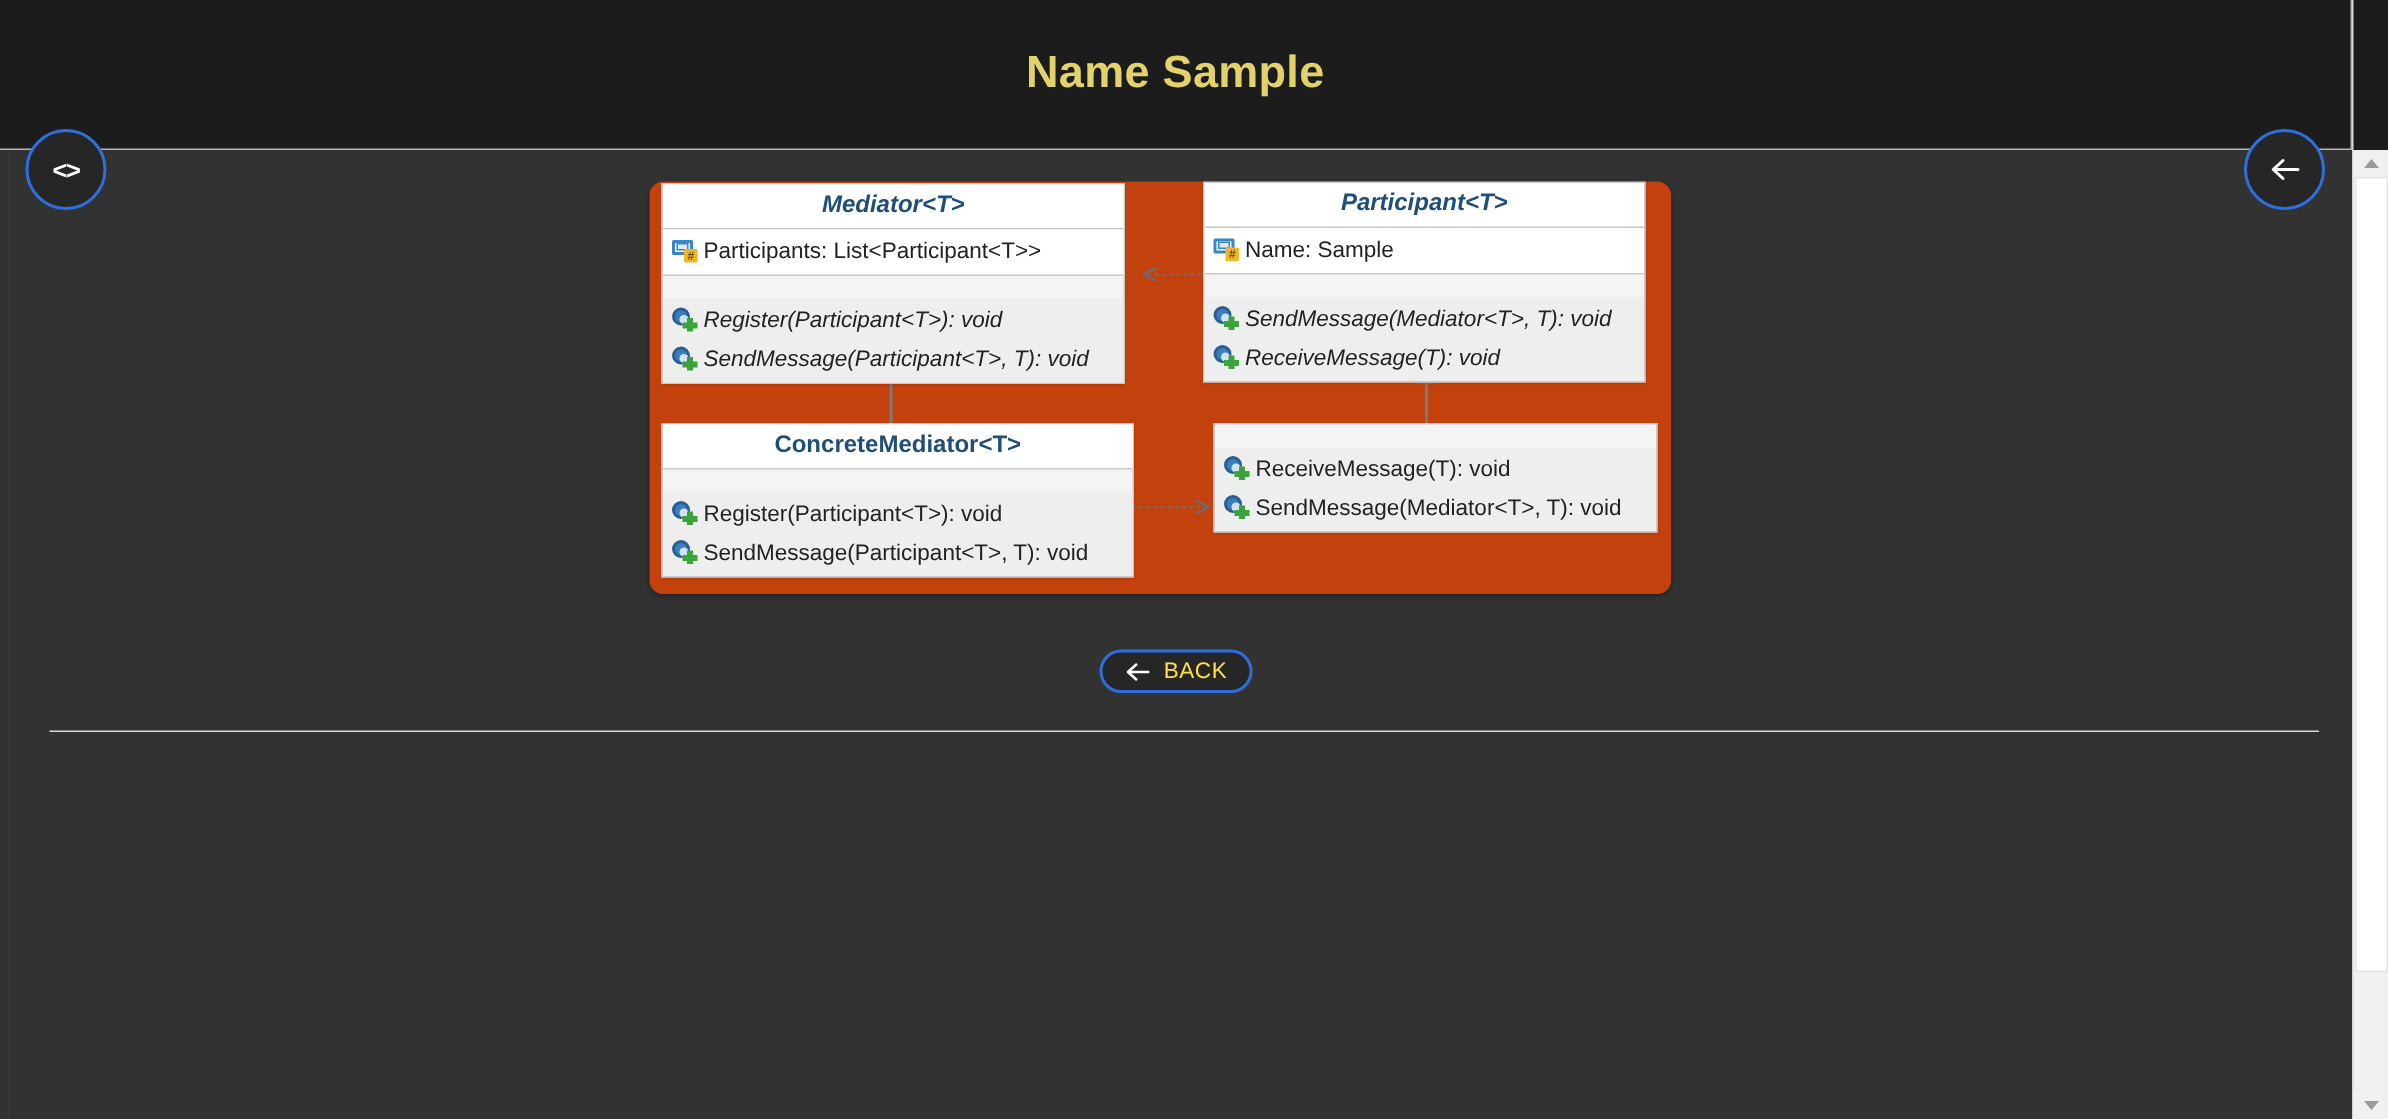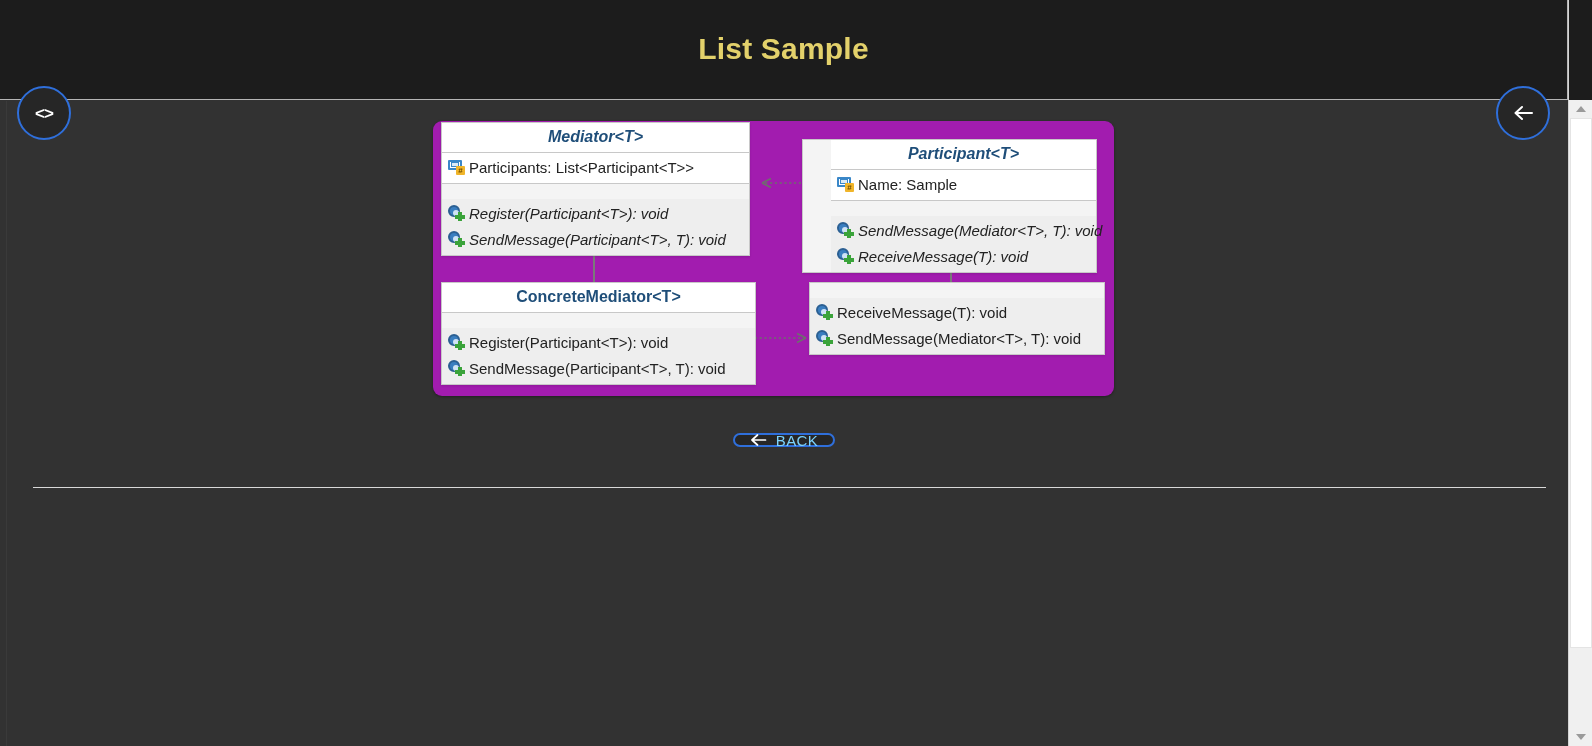--- a/index.html
+++ b/index.html
@@ -67,21 +67,21 @@
   }
   .fab svg { display: block; }
 
   
   .diagram-card {
     position: absolute;
     left: 433px;
     top: 121px;
     width: 681px;
     height: 275px;
-    background: #a21caf;
+    background: #c2410c;
     border-radius: 9px;
     box-shadow: 0 1px 3px rgba(0,0,0,0.35);
     overflow: hidden;
   }
   .diagram-inner {
     position: relative;
     width: 100%;
     height: 100%;
   }
   .uml-svg {
@@ -198,26 +198,26 @@
     width: 1568px;
     display: flex;
     justify-content: center;
     align-items: center;
     gap: 11px;
   }
   .btn {
     display: inline-flex;
     align-items: center;
     gap: 9px;
-    height: 14px;
+    height: 29px;
     padding: 0 15px;
     border: 2px solid #2f6fdb;
     border-radius: 17px;
     background: #262626;
-    color: #7dd3fc;
+    color: #fde047;
     font-size: 15px;
     letter-spacing: 0.4px;
     cursor: pointer;
     white-space: nowrap;
     justify-content: space-between;
   }
   .btn svg { display: block; flex: 0 0 auto; }
 
   
   .divider {
@@ -285,21 +285,21 @@
     border: 1px solid #e4e4e4;
     cursor: pointer;
   }
 </style>
 </head>
 <body>
 
 <div class="page">
 
   <div class="header">
-    <div class="header-title">List Sample</div>
+    <div class="header-title">Name Sample</div>
   </div>
 
   <div class="edge-line"></div>
 
   <div class="fab fab-code">
     <span class="glyph">&lt;&gt;</span>
   </div>
   <div class="fab fab-back">
     <span>
       <svg width="22" height="18" viewBox="0 0 22 18">
@@ -349,21 +349,21 @@
           <div class="uml-row italic">
             <span class="ic ic-meth">
               <span class="g"></span>
                 <span class="p"></span>
             </span>
             <span class="label">SendMessage(Participant&lt;T&gt;, T): void</span>
           </div>
         </div>
       </div>
 
-      <div class="uml-box" style="left:369px; top:18px; width:295px;padding-left:28px;">
+      <div class="uml-box" style="left:369px; top:0; width:295px;">
         <div class="uml-title abstract">Participant&lt;T&gt;</div>
         <div class="uml-section fields">
           <div class="uml-row">
             <span class="ic ic-prop">
               <span class="b1"></span>
                 <span class="b2"></span>
                 <span class="h">#</span>
             </span>
             <span class="label">Name: Sample</span>
           </div>

